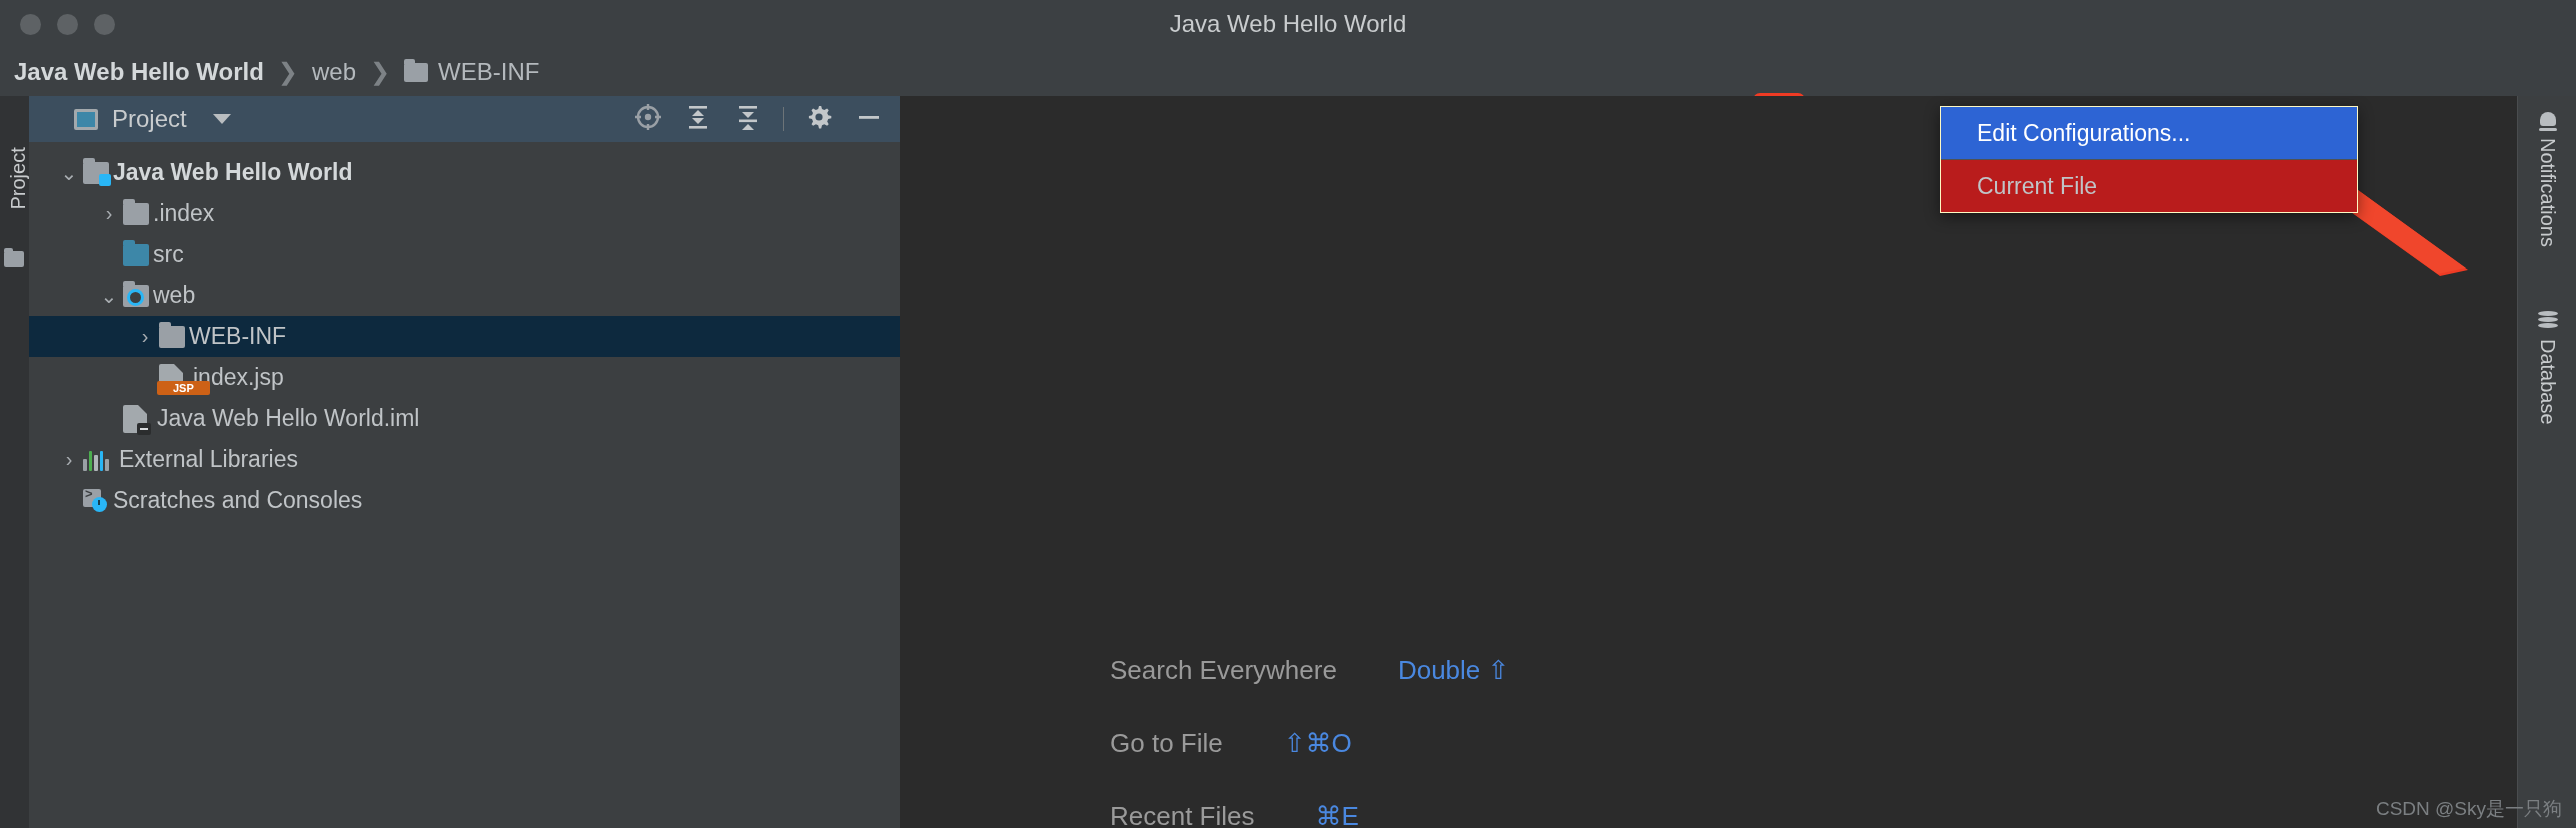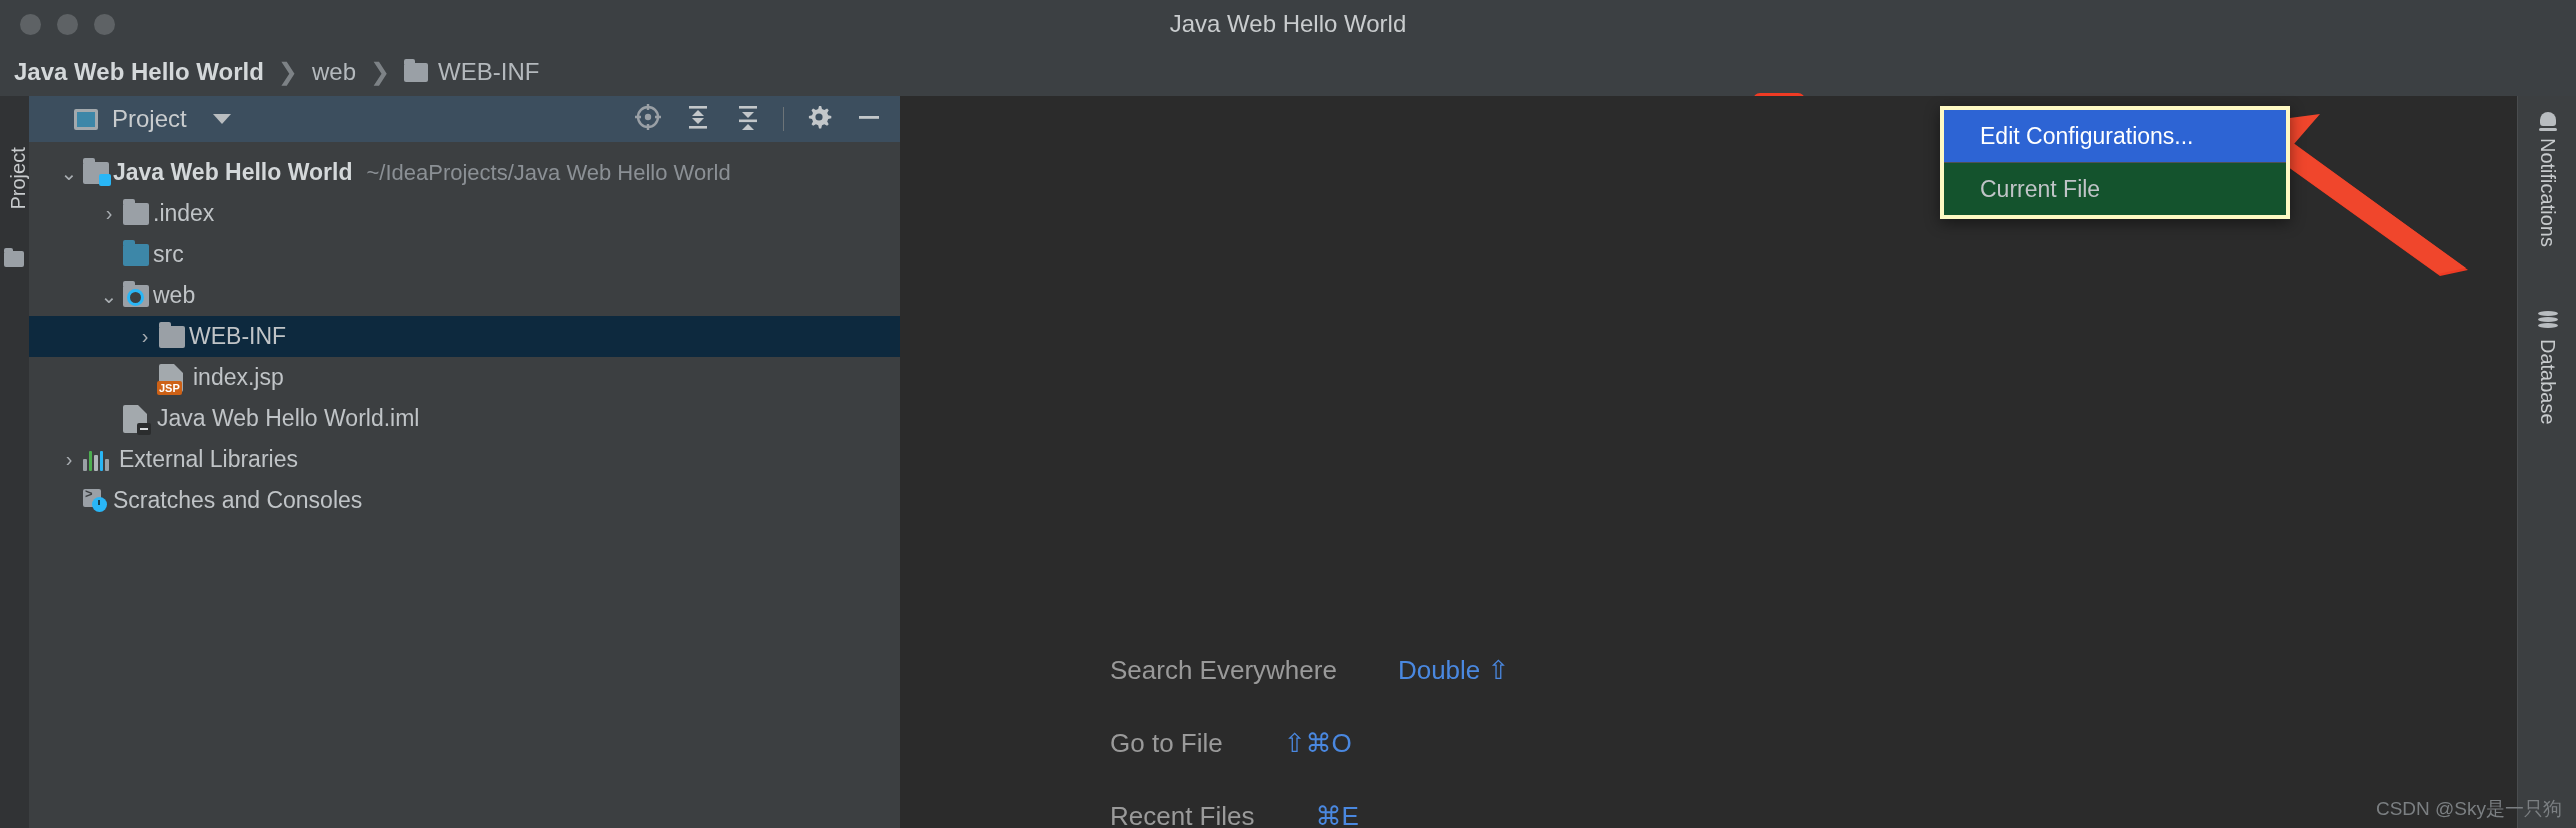--- a/index.html
+++ b/index.html
@@ -125,21 +125,21 @@
   .ic-folder-web::before{content:'';position:absolute;left:0;top:-4px;width:12px;height:5px;background:#9aa0a6;border-radius:2px 2px 0 0;}
   .ic-folder-web::after{content:'';position:absolute;left:4px;top:4px;width:11px;height:11px;border-radius:50%;border:3px solid #29b6f6;background:#3c3f41;}
   .ic-mod { background:#9aa0a6; border-radius:2px; }
   .ic-mod::before{content:'';position:absolute;left:0;top:-4px;width:12px;height:5px;background:#9aa0a6;border-radius:2px 2px 0 0;}
   .ic-mod::after{content:'';position:absolute;right:-2px;bottom:-2px;width:12px;height:12px;background:#29b6f6;border-radius:2px;}
 
   .ic-file { width:24px; height:28px; background:#a3a9ad; border-radius:2px; position:relative; flex:none;}
   .ic-file::before{content:'';position:absolute;right:0;top:0;border-left:9px solid transparent;border-top:9px solid #3c3f41;}
   .badge-jsp {
     position:absolute; left:-2px; bottom:-3px; background:#cd6116; color:#fff;
-    font-size:11px; line-height:12px; padding:1px 2px; border-radius:2px; font-weight:bold;
+    font-size:11px; line-height:12px; padding:1px 16px; border-radius:2px; font-weight:bold;
     font-family:"Liberation Sans", sans-serif;
   }
   .badge-iml {
     position:absolute; right:-4px; bottom:-2px; width:14px; height:12px;
     background:#2b2d2e; border-radius:2px;
   }
   .badge-iml::after{content:'';position:absolute;left:3px;top:5px;width:8px;height:2px;background:#d8dbdd;}
 
   .ic-lib { width:26px; height:22px; display:flex; gap:2px; align-items:flex-end; flex:none;}
   .ic-lib i { display:block; width:4px; border-radius:1px; }
@@ -186,22 +186,22 @@
   .db {
     width:20px; height:18px; margin:0 auto 10px auto; position:relative;
   }
   .db i { position:absolute; left:0; width:20px; height:5px; border-radius:50%; background:#b9bdc0; }
 
   
   .arrow-svg { position:absolute; left:2240px; top:108px; width:230px; height:170px; }
 
   
   .dropdown {
-    position:absolute; left:1940px; top:106px; width:350px;
-    background:#14532d; border:4px solid #fef9c3;
+    position:absolute; left:1940px; top:106px; width:418px;
+    background:#b91c1c; border:1px solid #fef9c3;
     box-shadow:0 4px 14px rgba(0,0,0,.45);
   }
   .dd-item {
     height:52px; display:flex; align-items:center; padding-left:36px;
     color:#c0c4c7; font-size:23px;
   }
   .dd-item.active { background:#2d64d4; color:#ffffff; }
   .dd-sep { height:1px; background:#4e5254; }
 
   
@@ -376,21 +376,20 @@
         </span>
       </div>
     </div>
 
     <div class="tree">
 
       <div class="trow" style="padding-left:26px">
         <span class="chev">⌄</span>
         <span class="ic ic-mod"></span>
         <span class="tlabel bold">Java Web Hello World</span>
-        <span class="tpath">~/IdeaProjects/Java Web Hello World</span>
       </div>
 
       <div class="trow" style="padding-left:66px">
         <span class="chev">›</span>
         <span class="ic ic-folder"></span>
         <span class="tlabel">.index</span>
       </div>
 
       <div class="trow" style="padding-left:66px">
         <span class="chev blank">›</span>

